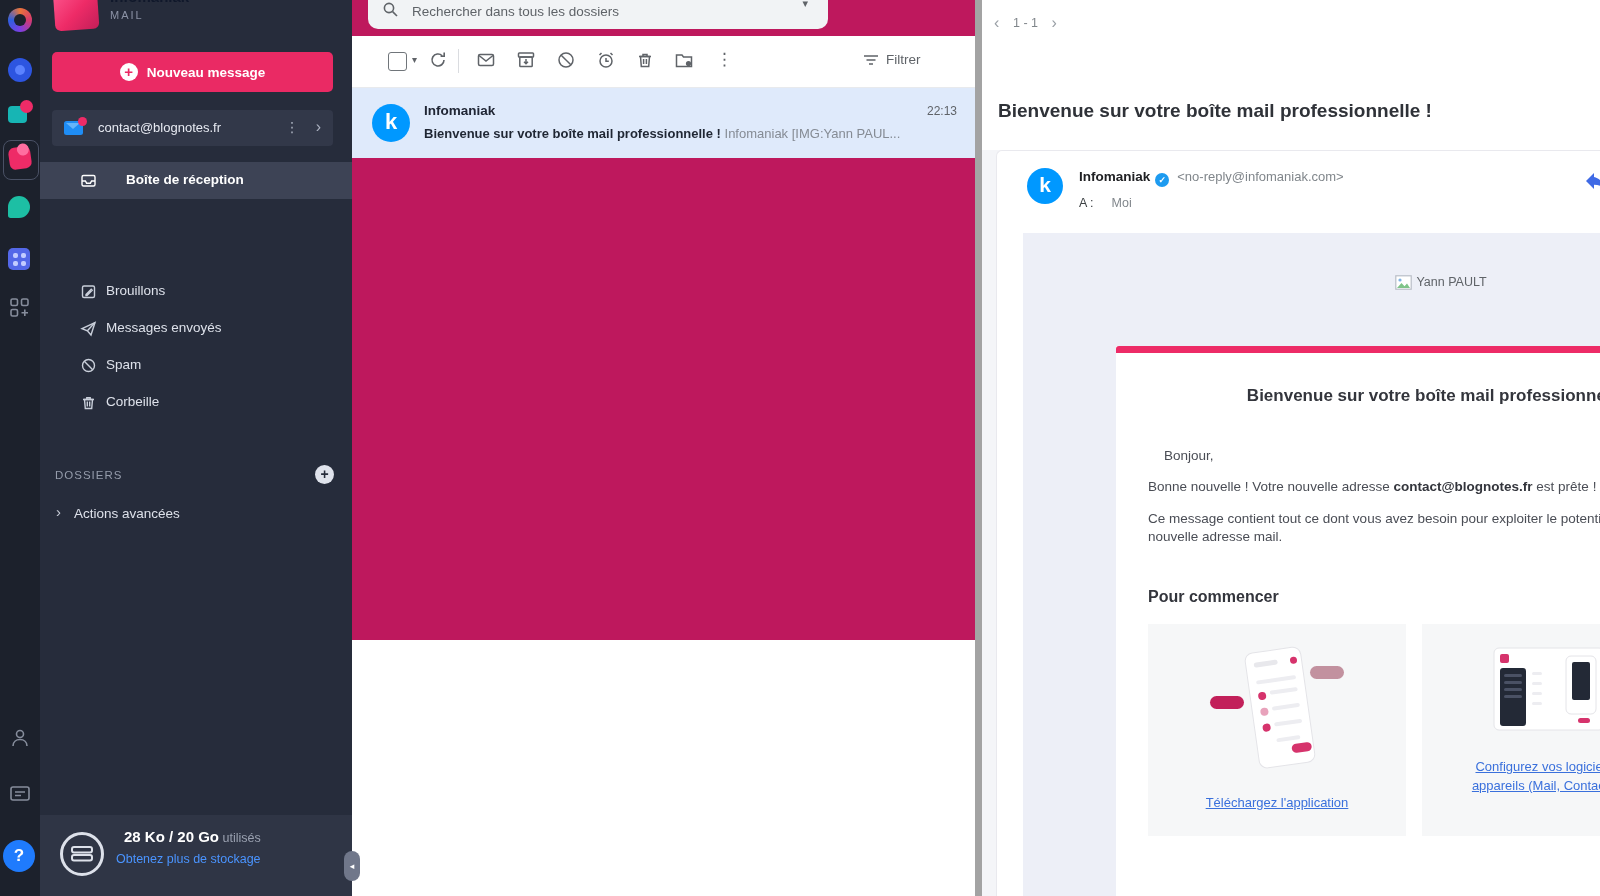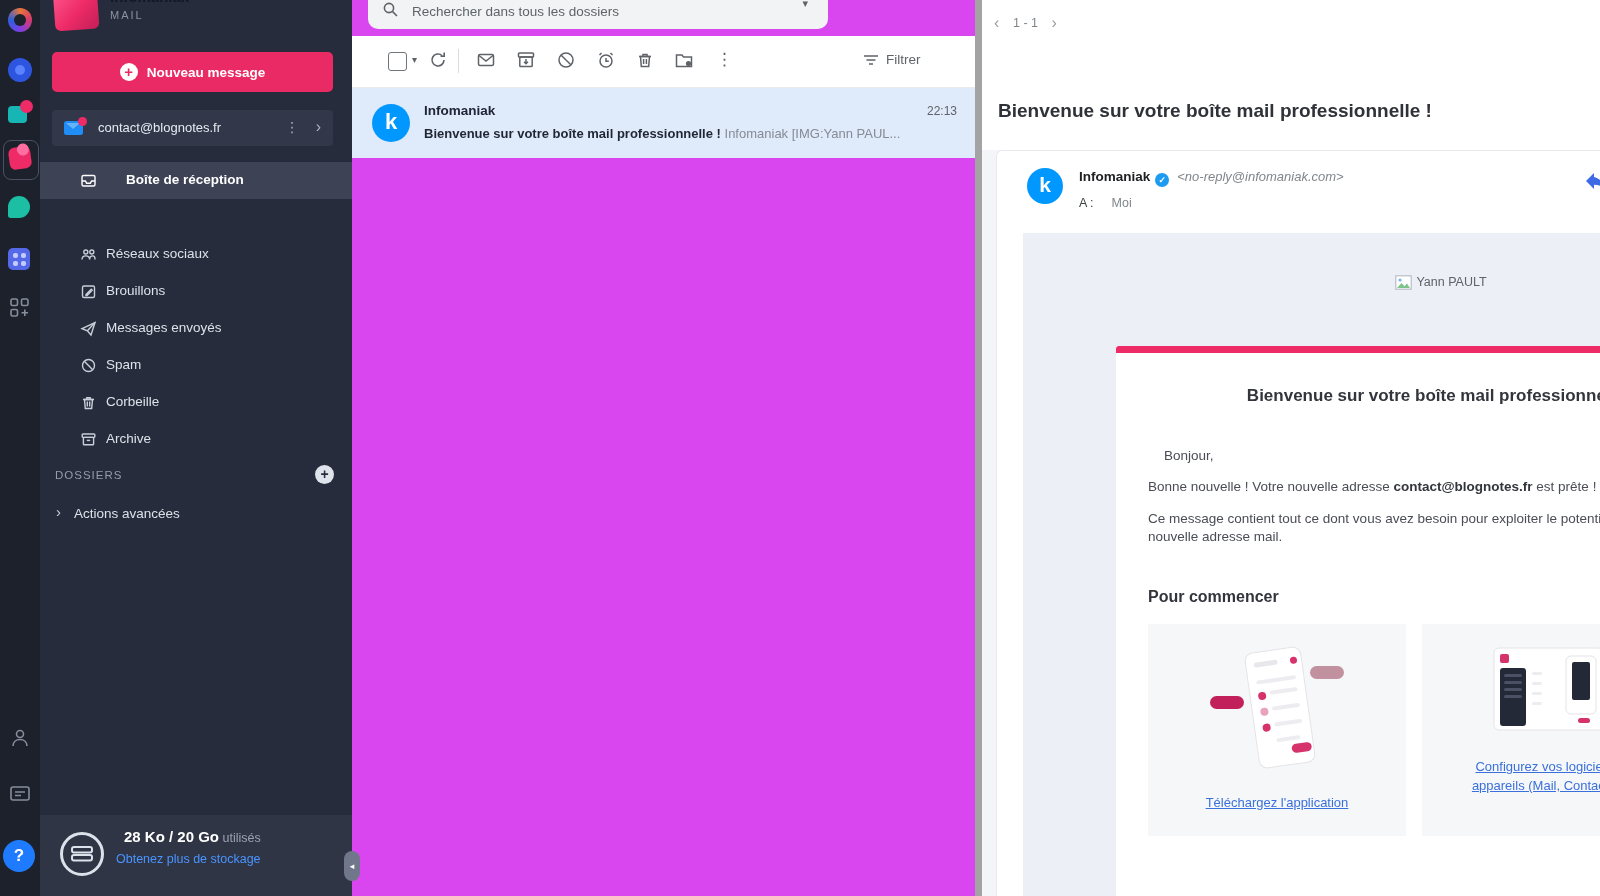--- a/index.html
+++ b/index.html
@@ -61,21 +61,21 @@
   .storage{position:absolute;left:0;top:815px;width:312px;height:81px;background:#2f3545;}
   .storage-circle{position:absolute;left:20px;top:17px;width:38px;height:38px;border:3px solid #dde1ea;border-radius:50%;}
   .storage-circle svg{position:absolute;left:7px;top:10px;}
   .storage-line1{position:absolute;left:84px;top:13px;font-size:15px;font-weight:bold;color:#fff;}
   .storage-suffix{font-size:12.5px;font-weight:normal;color:#9aa1b0;}
   .storage-link{position:absolute;left:76px;top:37px;font-size:12.5px;color:#4a94ff;cursor:pointer;}
   .collapse-handle{position:absolute;left:344px;top:851px;width:16px;height:30px;background:#70778a;border-radius:8px;
                    color:#fff;font-size:9px;text-align:center;line-height:30px;z-index:6;cursor:pointer;}
 
   
-  .list-pane{position:absolute;left:352px;top:0;width:623px;height:896px;background:#d946ef;}
+  .list-pane{position:absolute;left:352px;top:0;width:623px;height:640px;background:#be185d;}
   .search-box{position:absolute;left:16px;top:-9px;width:460px;height:38px;background:#f1f3f5;border-radius:10px;}
   .search-box svg{position:absolute;left:14px;top:10px;}
   .search-input{position:absolute;left:42px;top:7px;width:330px;height:24px;border:0;background:transparent;outline:none;
                 font-size:13.5px;color:#3c4043;font-family:"Liberation Sans",sans-serif;}
   .search-input::placeholder{color:#5f6368;opacity:1;}
   .search-caret{position:absolute;right:20px;top:6px;font-size:11px;color:#5f6368;cursor:pointer;}
   .toolbar{position:absolute;left:0;top:36px;width:1248px;height:51px;background:#fff;border-bottom:1px solid #e8eaed;}
   .tb-checkbox{position:absolute;left:36px;top:16px;width:17px;height:17px;border:1.5px solid #70757a;border-radius:3px;cursor:pointer;}
   .tb-caret{position:absolute;left:60px;top:18px;font-size:10px;color:#5f6368;cursor:pointer;}
   .tb-ic{position:absolute;top:14px;width:20px;height:20px;cursor:pointer;}
@@ -100,21 +100,21 @@
   .reader-title{position:absolute;left:16px;top:100px;font-size:19px;font-weight:bold;color:#2f3238;white-space:nowrap;}
   .thread{position:absolute;left:0;top:150px;width:625px;height:746px;background:#f4f5f8;}
   .msg-card{position:absolute;left:14px;top:0;width:611px;height:746px;background:#fff;
             border-top:1px solid #e9e9ee;border-left:1px solid #e9e9ee;border-top-left-radius:6px;}
   .mc-avatar{position:absolute;left:30px;top:17px;width:36px;height:36px;border-radius:50%;background:#0098ff;
              color:#fff;font-size:21px;font-weight:bold;text-align:center;line-height:34px;}
   .mc-fromrow{position:absolute;left:82px;top:16px;white-space:nowrap;}
   .mc-name{font-size:13.5px;font-weight:bold;color:#202124;}
   .mc-badge{display:inline-block;width:14px;height:14px;border-radius:50%;background:#1d9bf0;color:#fff;font-size:9px;
             font-weight:bold;text-align:center;line-height:14px;margin-left:5px;vertical-align:-2px;}
-  .mc-email{font-size:13px;color:#80868b;margin-left:8px;font-style:italic;}
+  .mc-email{font-size:13px;color:#80868b;margin-left:8px;}
   .mc-torow{position:absolute;left:82px;top:42px;}
   .mc-tolabel{font-size:12.5px;color:#3c4043;}
   .mc-tovalue{font-size:12.5px;color:#80868b;margin-left:18px;}
   .mc-reply{position:absolute;right:0px;top:18px;width:24px;height:24px;cursor:pointer;}
   .msg-body{position:absolute;left:26px;top:82px;width:585px;height:664px;background:#edeff7;overflow:hidden;}
   .img-ph{position:absolute;left:93px;top:42px;width:650px;text-align:center;font-size:12.5px;color:#5f6368;}
   .img-ph svg{vertical-align:-4px;margin-right:4px;}
   .content-card{position:absolute;left:93px;top:113px;width:650px;height:700px;background:#fff;}
   .pink-bar{position:absolute;left:0;top:0;width:650px;height:7px;background:#ed2b67;border-radius:3px 3px 0 0;}
   .cc-heading{position:absolute;left:0;top:40px;width:650px;text-align:center;font-size:17px;font-weight:bold;color:#33353c;white-space:nowrap;}
@@ -187,28 +187,20 @@
       <span class="acc-chevron">›</span>
     </div>
 
     <div class="folder-row selected" style="top:162px">
       <svg class="folder-icon" viewBox="0 0 17 17" fill="none" stroke="#ffffff" stroke-width="1.4">
         <rect x="2" y="3.5" width="13" height="10.5" rx="1.5"></rect>
           <path d="M2 9h3.4l1.2 2.2h3.8L11.6 9H15"></path>
       </svg>
       <span class="folder-label">Boîte de réception</span>
     </div>
-    <div class="folder-row" style="top:236px">
-      <svg class="folder-icon" viewBox="0 0 17 17" fill="none" stroke="#c9cfda" stroke-width="1.4">
-        <circle cx="5.8" cy="6" r="2"></circle>
-          <circle cx="11.8" cy="6" r="2"></circle>
-        <path d="M2 13.5c0-2.1 1.7-3.6 3.8-3.6s3.8 1.5 3.8 3.6M9.6 13.5c0-2.1 1.1-3.6 3.2-3.6 1.3 0 2.3.7 2.2 3.6"></path>
-      </svg>
-      <span class="folder-label">Réseaux sociaux</span>
-    </div>
     <div class="folder-row" style="top:273px">
       <svg class="folder-icon" viewBox="0 0 17 17" fill="none" stroke="#c9cfda" stroke-width="1.4">
         <rect x="2.5" y="3" width="12" height="11.5" rx="1.5"></rect>
           <path d="M6 11.5l5.2-5.2 1 1-5.2 5.2H6z"></path>
       </svg>
       <span class="folder-label">Brouillons</span>
     </div>
     <div class="folder-row" style="top:310px">
       <svg class="folder-icon" viewBox="0 0 17 17" fill="none" stroke="#c9cfda" stroke-width="1.4">
         <path d="M2 8.6 15 2.5 11 15l-3.6-4.2z"></path>
@@ -222,28 +214,20 @@
           <path d="M4.3 4.3l8.4 8.4"></path>
       </svg>
       <span class="folder-label">Spam</span>
     </div>
     <div class="folder-row" style="top:384px">
       <svg class="folder-icon" viewBox="0 0 17 17" fill="none" stroke="#c9cfda" stroke-width="1.4">
         <path d="M4.5 5.5h8l-.8 9h-6.4z"></path>
           <path d="M3 5.5h11M6.8 5.5V3.8h3.4v1.7M7.3 7.5v5M9.7 7.5v5"></path>
       </svg>
       <span class="folder-label">Corbeille</span>
-    </div>
-    <div class="folder-row" style="top:421px">
-      <svg class="folder-icon" viewBox="0 0 17 17" fill="none" stroke="#c9cfda" stroke-width="1.4">
-        <rect x="2.2" y="3" width="12.6" height="3.4" rx="0.8"></rect>
-          <rect x="3.4" y="6.4" width="10.2" height="7.4" rx="0.8"></rect>
-          <path d="M6.8 9.4h3.4"></path>
-      </svg>
-      <span class="folder-label">Archive</span>
     </div>
 
     <div class="section-row">
       <span class="section-label">DOSSIERS</span>
       <span class="section-plus">+</span>
     </div>
 
     <div class="advanced-row">
       <span class="adv-chevron">›</span>
       <span class="adv-label">Actions avancées</span>

